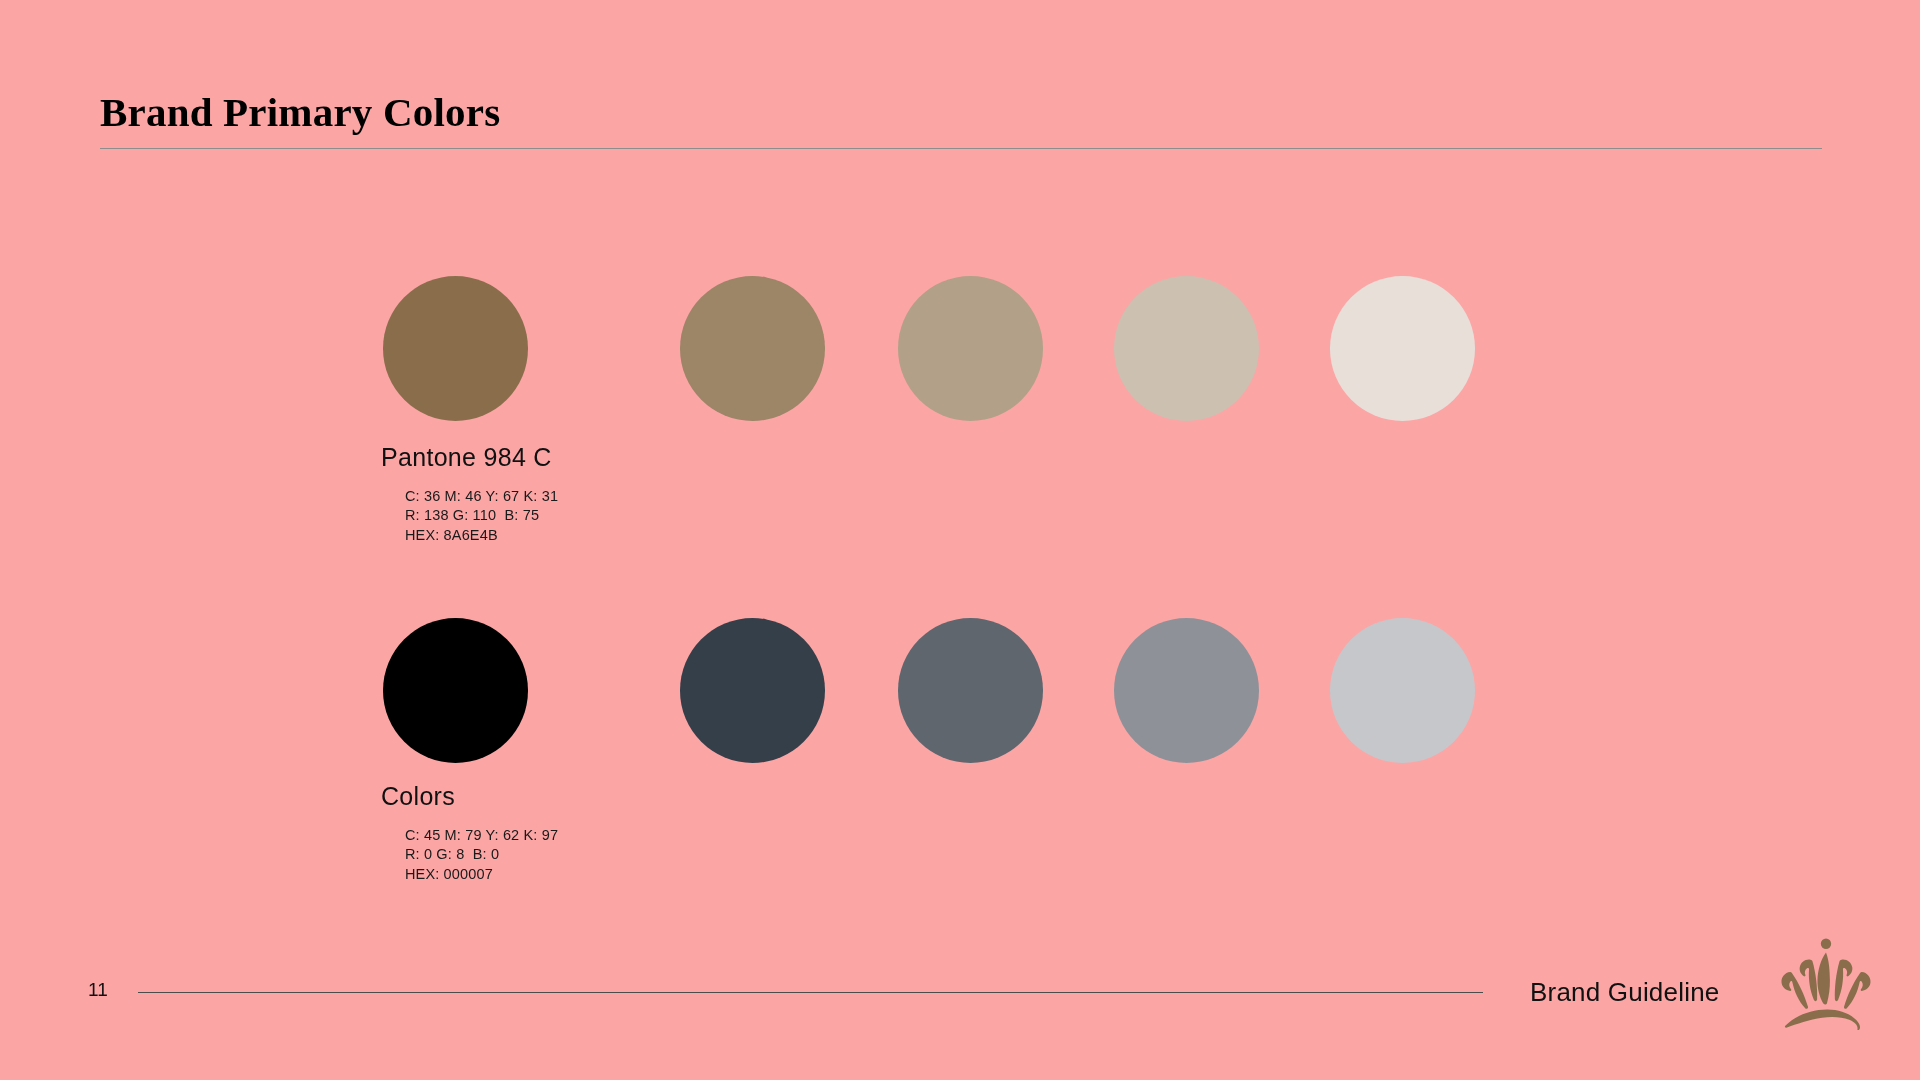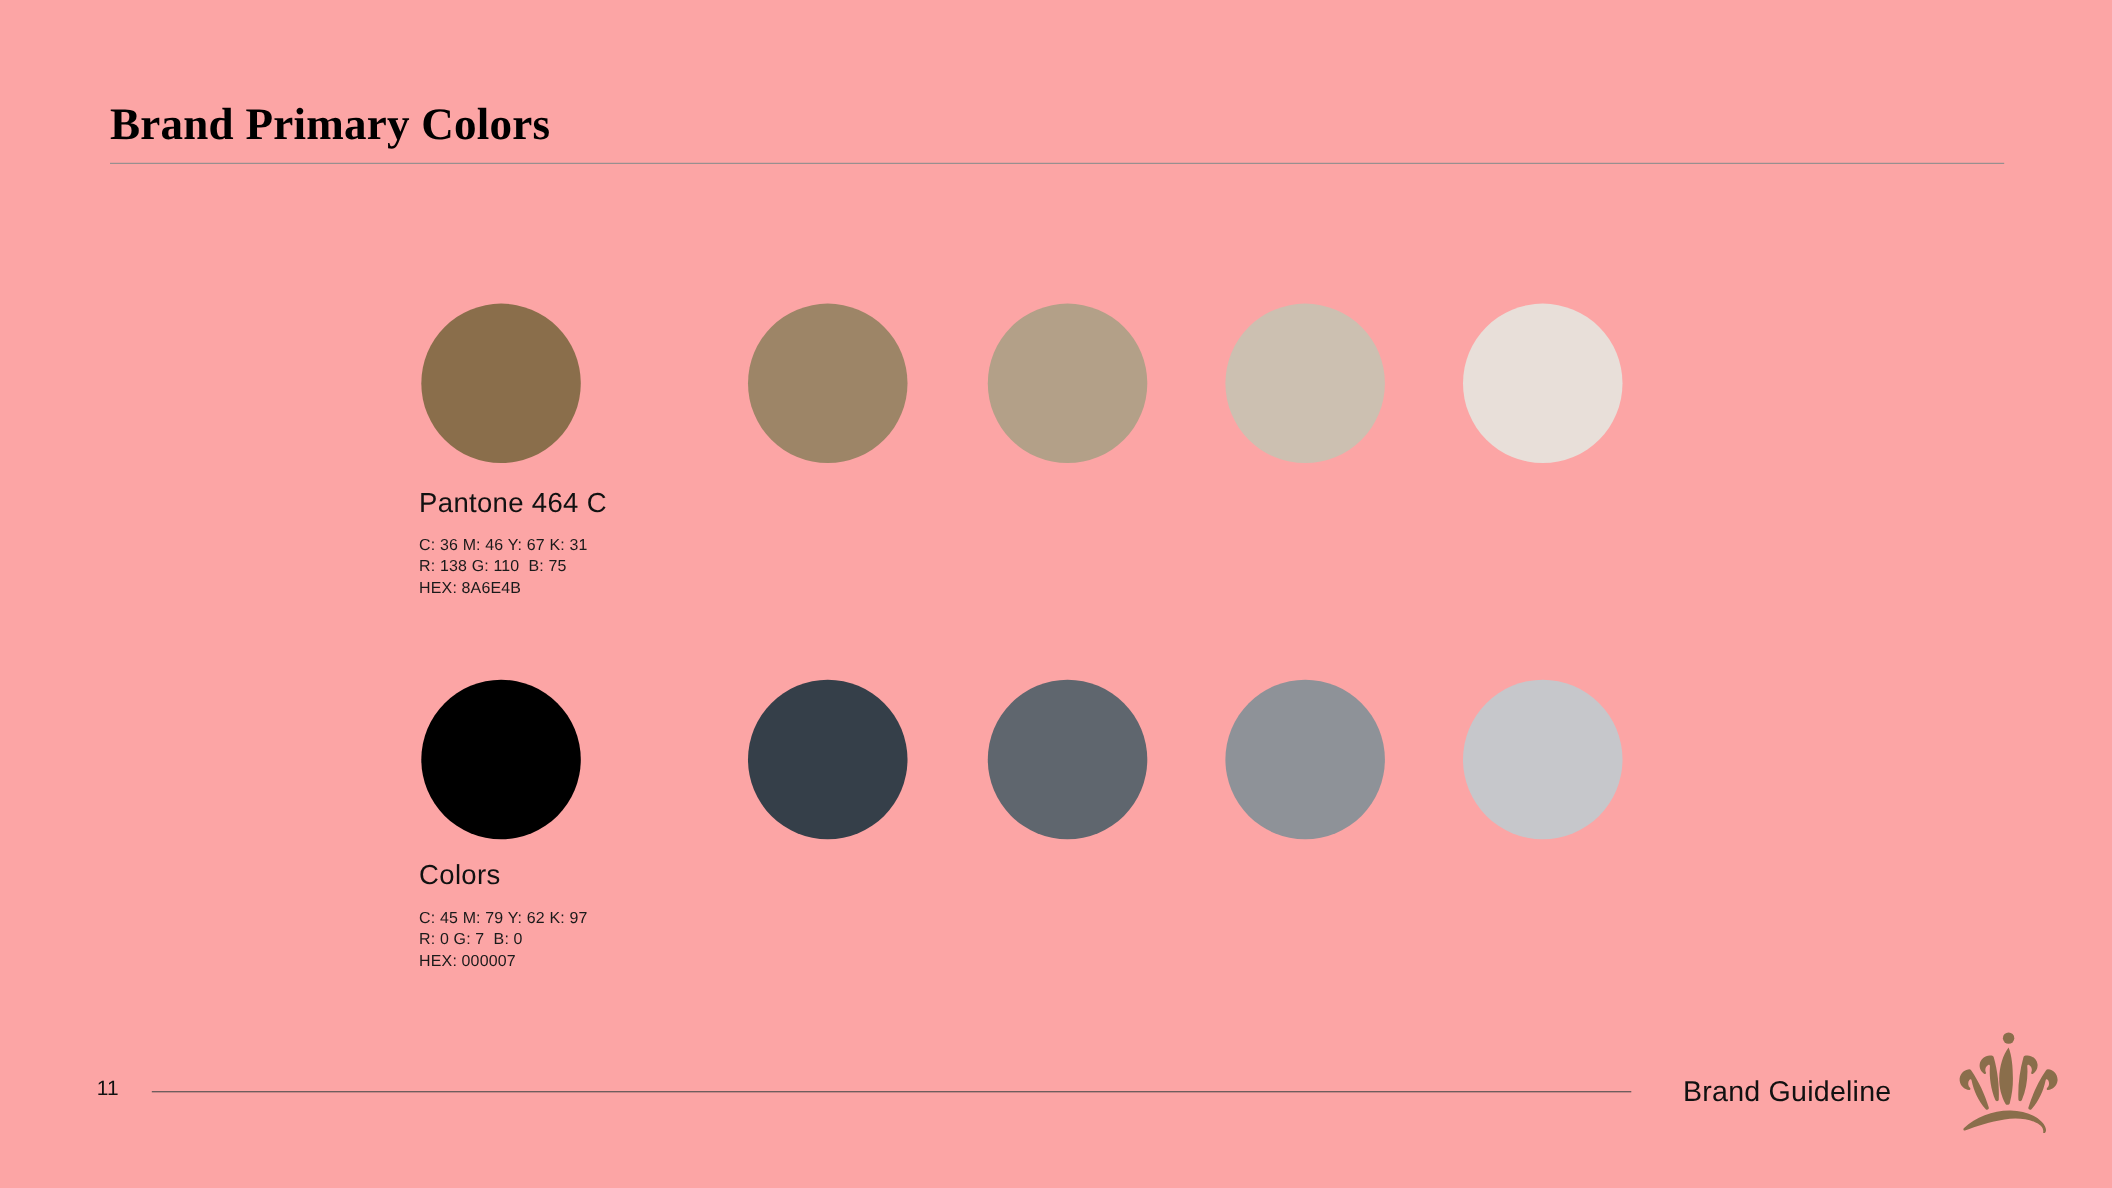--- a/index.html
+++ b/index.html
@@ -81,21 +81,21 @@
     white-space: nowrap;
   }
   .swatch-values {
     margin-top: 15px;
     font-size: 14.5px;
     line-height: 19.5px;
     color: #1a1a1a;
     letter-spacing: 0.15px;
     white-space: nowrap;
   }
-  .swatch-values div { white-space: pre; }
+  .swatch-values div { white-space: pre; margin-left: 24px; }
 
   
   .footer-page-number {
     position: absolute;
     left: 88px;
     top: 979px;
     font-size: 19px;
     color: #111111;
     letter-spacing: 0.2px;
   }
@@ -135,41 +135,41 @@
 
   <div class="palette-row row-1">
     <div class="swatch s0" style="background-color: rgb(138, 110, 75);"></div>
     <div class="swatch s1" style="background-color: rgb(157, 133, 103);"></div>
     <div class="swatch s2" style="background-color: rgb(179, 160, 136);"></div>
     <div class="swatch s3" style="background-color: rgb(204, 192, 177);"></div>
     <div class="swatch s4" style="background-color: rgb(232, 223, 217);"></div>
   </div>
 
   <div class="swatch-info info-1">
-    <div class="swatch-name">Pantone 464 C</div>
+    <div class="swatch-name">Pantone 984 C</div>
     <div class="swatch-values">
       <div>C: 36 M: 46 Y: 67 K: 31</div>
       <div>R: 138 G: 110  B: 75</div>
       <div>HEX: 8A6E4B</div>
     </div>
   </div>
 
   <div class="palette-row row-2">
     <div class="swatch s0" style="background-color: rgb(0, 0, 0);"></div>
     <div class="swatch s1" style="background-color: rgb(53, 63, 73);"></div>
     <div class="swatch s2" style="background-color: rgb(95, 102, 110);"></div>
     <div class="swatch s3" style="background-color: rgb(142, 146, 152);"></div>
     <div class="swatch s4" style="background-color: rgb(198, 199, 203);"></div>
   </div>
 
   <div class="swatch-info info-2">
     <div class="swatch-name">Colors</div>
     <div class="swatch-values">
       <div>C: 45 M: 79 Y: 62 K: 97</div>
-      <div>R: 0 G: 7  B: 0</div>
+      <div>R: 0 G: 8  B: 0</div>
       <div>HEX: 000007</div>
     </div>
   </div>
 
   <div class="footer-page-number">11</div>
   <div class="footer-rule"></div>
   <div class="footer-label">Brand Guideline</div>
 
   <div class="footer-logo">
     <svg viewBox="0 0 100 96" width="96" height="92" aria-hidden="true">

